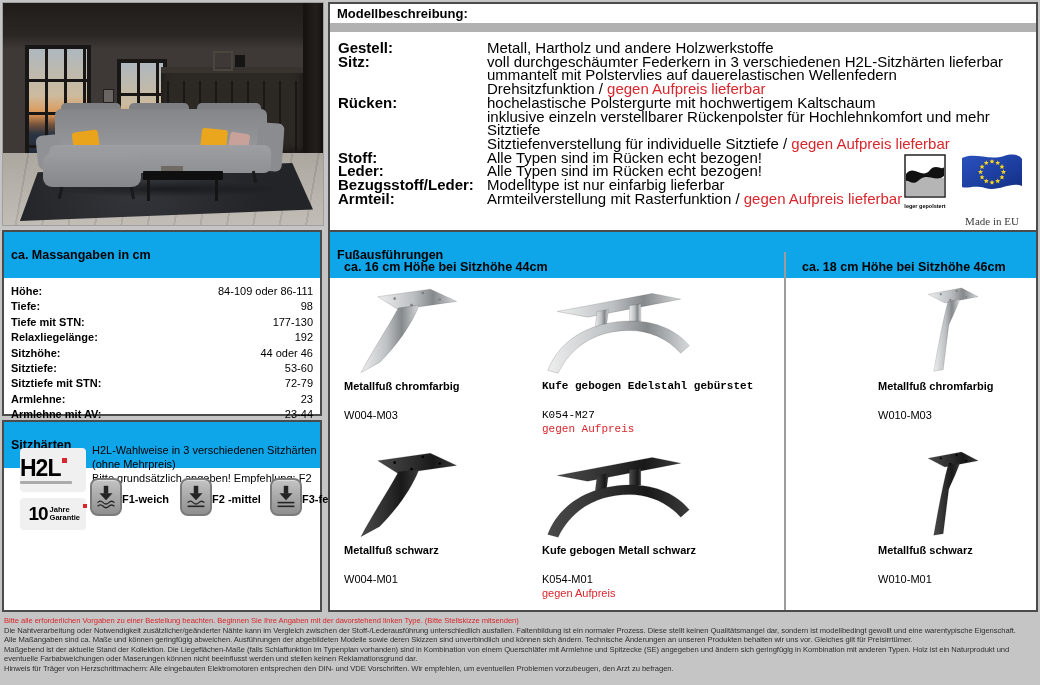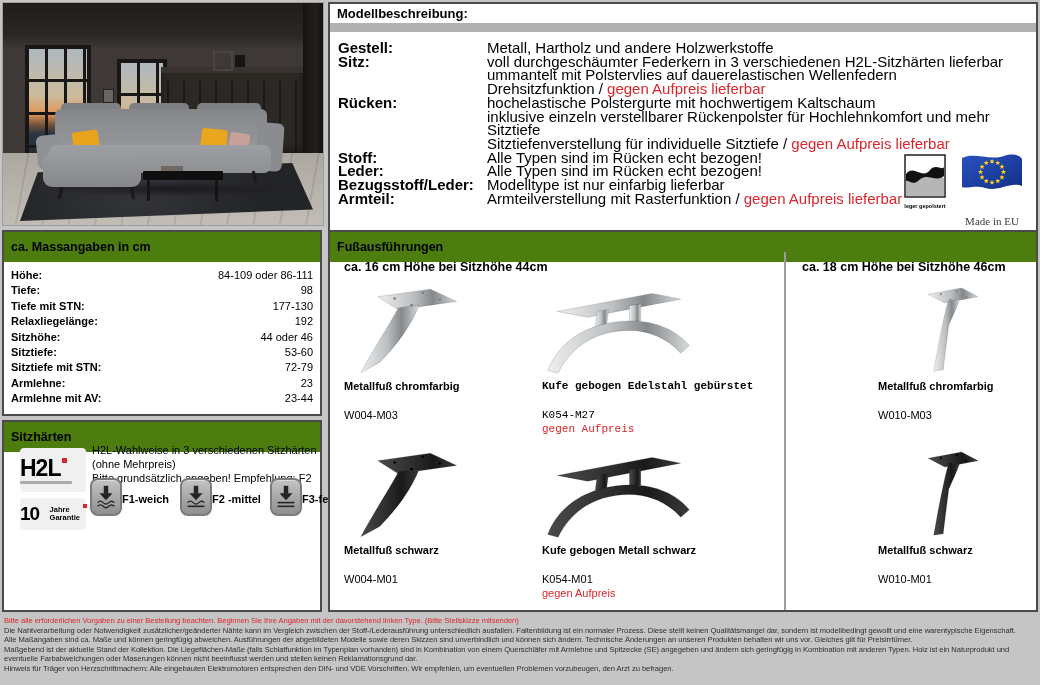--- a/index.html
+++ b/index.html
@@ -1,19 +1,19 @@
 <!DOCTYPE html>
 <html><head>
 <meta charset="utf-8">
 <style>
   html,body{margin:0;padding:0}
   body{width:1040px;height:685px;position:relative;background:#c5c5c5;
        font-family:"Liberation Sans",sans-serif;color:#000;overflow:hidden}
   .box{position:absolute;background:#fff;border:2px solid #4b4b4b;box-sizing:border-box}
-  .hdrbar{background:#4d7c0f;font-weight:bold;font-size:12.5px;padding:8px 7px;color:#000}
+  .hdrbar{background:#0ea5e9;font-weight:bold;font-size:12.5px;padding:16px 7px;color:#000}
   .whdr{font-weight:bold;font-size:13px;padding:2px 7px;background:#fff}
   .graybar{height:9px;background:#b1b1b1}
   .red{color:#d9262c}
 
   
   .model-rows{padding:9px 16px 0 8px;font-size:15px;line-height:13.7px}
   .mrow{display:flex}
   .mlabel{width:149px;font-weight:bold;flex:none}
   .mlines{flex:1}
 
@@ -28,21 +28,21 @@
   .mass-row{display:flex;justify-content:space-between}
   .mass-label{font-weight:bold}
 
   
   .h2lbox{position:absolute;left:16px;top:26px;width:66px;height:44px;background:#f0f0f0;border-radius:4px;
           display:flex;flex-direction:column;align-items:flex-start;justify-content:center}
   .h2ltext{font-weight:bold;font-size:23px;letter-spacing:-1px;line-height:22px;position:relative}
   .h2ltext .sq{position:absolute;right:-7px;top:1px;width:5px;height:5px;background:#d9262c}
   .tinyline{width:52px;height:3px;background:#9a9a9a;margin-top:2px;border-radius:1px;opacity:.8}
   .garbox{position:absolute;left:16px;top:76px;width:66px;height:32px;background:#f0f0f0;border-radius:4px;
-          display:flex;align-items:center;justify-content:space-between;gap:2px;position:absolute}
+          display:flex;align-items:center;justify-content:flex-end;gap:2px;position:absolute}
   .gar10{font-weight:bold;font-size:19px;letter-spacing:-1px}
   .garcol{display:flex;flex-direction:column;line-height:8px;font-weight:bold;font-size:7.5px;position:relative;padding-right:6px}
   .garcol .sq{position:absolute;right:-1px;top:-2px;width:4px;height:4px;background:#d9262c}
   .sitz-desc{position:absolute;left:88px;top:22px;font-size:11px;line-height:13.8px}
   .sitz-opts{position:absolute;left:86px;top:56px;display:flex;gap:26px}
   .sopt{width:64px;display:flex;flex-direction:row;align-items:center}
   .sbtn{width:38px;height:38px;border-radius:8px;border:2px solid #7b7b7b;box-sizing:border-box;
         background:linear-gradient(180deg,#c3c3c3,#8f8f8f);box-shadow:inset 0 1px 0 #dcdcdc;
         display:flex;align-items:center;justify-content:center}
   .slab{margin-top:4px;font-weight:bold;font-size:11px;white-space:nowrap}

